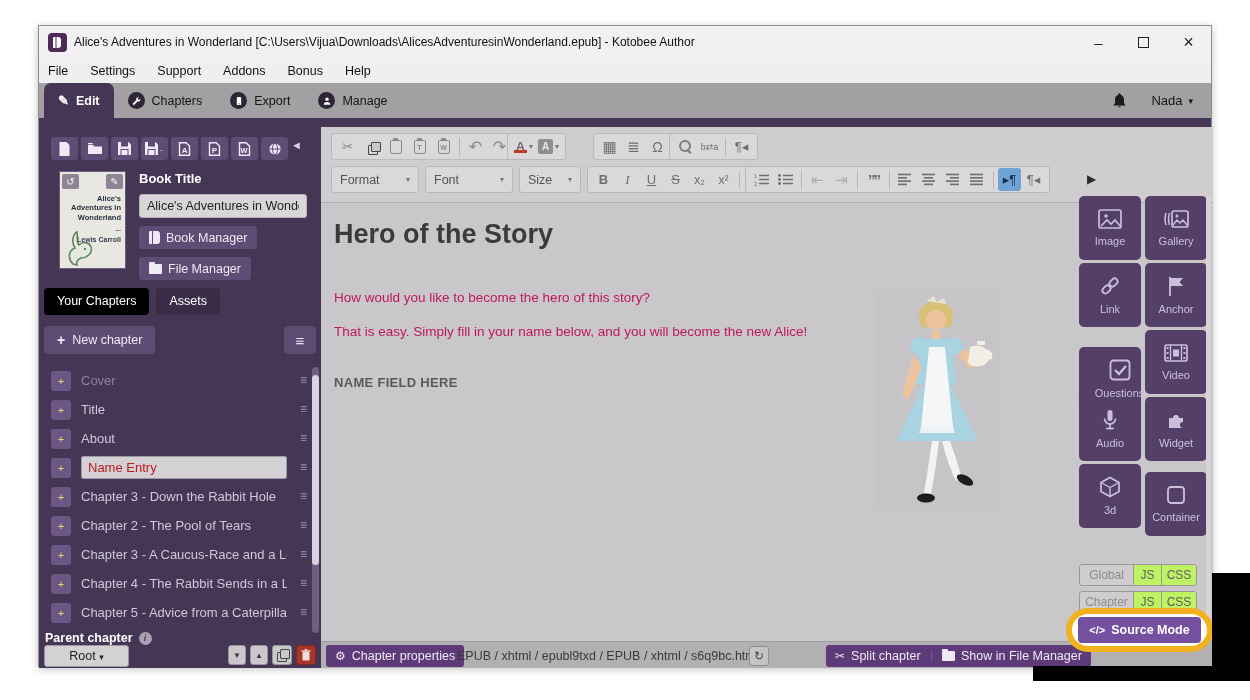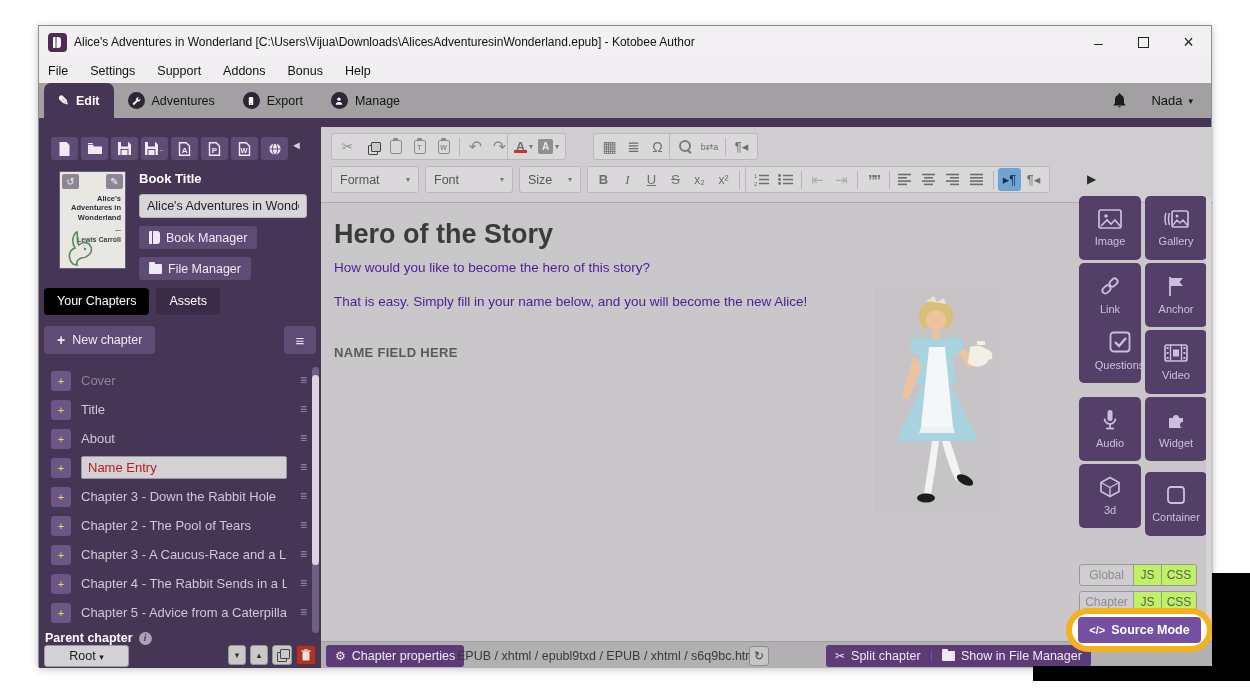--- a/index.html
+++ b/index.html
@@ -131,22 +131,22 @@
   .search-ic::after { content:""; position:absolute; left:9px; top:9px; width:5px; height:2px;
           background:#7c7c7c; transform:rotate(45deg); transform-origin:0 0; }
   .drop { justify-content:space-between; padding:0 8px; font-size:12.5px; color:#555; }
   .dim-ic { opacity:.55; }
   .dir-active { background:#6fa3d4; color:#13314f; border-radius:3px; }
   .small-tx { font-size:12px; }
   .more-arrow { position:absolute; left:766px; top:45px; color:#2b2b2b; font-size:12px; background:none; border:none; }
 
   
   .content { position:absolute; left:13px; top:92px; width:700px; }
-  .content h1 { font-size:27px; font-weight:bold; color:#3b3b3b; margin-bottom:10px; }
-  .content p { font-size:13.5px; color:#4c1d95; margin-bottom:19px; }
+  .content h1 { font-size:27px; font-weight:bold; color:#3b3b3b; margin-bottom:40px; }
+  .content p { font-size:13.5px; color:#be185d; margin-bottom:19px; }
   .name-field { font-size:13px; font-weight:bold; color:#5a5a5a; letter-spacing:.3px; margin-top:36px; }
   .alice { position:absolute; left:553px; top:162px; width:127px; height:222px; }
 
   
   .tile { position:absolute; width:62px; height:64px; background:#533f68; border-radius:5px;
           display:flex; flex-direction:column; align-items:center; justify-content:center; gap:6px; border:none; }
   .tile span { font-size:11px; color:#cdbfdc; }
   .rp-scroll { position:absolute; left:885px; top:69px; width:5px; height:437px; background:#d6d4d6; border-radius:3px; }
   .code-row { position:absolute; left:758px; width:118px; height:22px; background:#cfcdcf;
               border:1px solid #9a989a; border-radius:3px; display:flex; overflow:hidden; }
@@ -214,21 +214,21 @@
       <div class="tab active">
         <span class="tab-pencil">✎</span>
         <span>Edit</span>
       </div>
       <div class="tab">
         <span class="tab-circle">
           <svg class="sic" width="10" height="10" viewBox="0 0 16 16">
               <path fill="#fff" d="M12.9 2.1a3.6 3.6 0 0 0-4.6 4.5L2.4 12.5 4.6 14.7l5.9-5.9a3.6 3.6 0 0 0 4.4-4.6L12.7 6.4 10.6 4.3z"></path>
             </svg>
         </span>
-        <span>Adventures</span>
+        <span>Chapters</span>
       </div>
       <div class="tab">
         <span class="tab-circle">
           <svg class="sic" width="10" height="10" viewBox="0 0 16 16">
               <rect x="4.5" y="1.5" width="7" height="13" rx="1.5" fill="#fff"></rect>
               <circle cx="8" cy="12.4" r="1" fill="#2c2637"></circle>
             </svg>
         </span>
         <span>Export</span>
       </div>
@@ -645,21 +645,21 @@
           </svg>
         <span>Link</span>
       </button>
       <button class="tile" style="left:824px; top:136px;">
         <svg class="sic" width="20" height="22" viewBox="0 0 20 22">
             <line x1="4" y1="2" x2="4" y2="21" stroke="#cdbfdc" stroke-width="1.8"></line>
             <path d="M4 3 h13 l-3.5 4 3.5 4 H4 z" fill="#cdbfdc"></path>
           </svg>
         <span>Anchor</span>
       </button>
-      <button class="tile" style="left:758px; top:192px;padding-left:19px;">
+      <button class="tile" style="left:758px; top:220px;padding-left:19px;">
         <svg class="sic" width="22" height="22" viewBox="0 0 22 22">
             <rect x="1.5" y="1.5" width="19" height="19" rx="3" fill="none" stroke="#cdbfdc" stroke-width="1.8"></rect>
             <path d="M6 11 l4 4 7 -8" fill="none" stroke="#cdbfdc" stroke-width="2.4"></path>
           </svg>
         <span>Questions</span>
       </button>
       <button class="tile" style="left:824px; top:203px;">
         <svg class="sic" width="24" height="20" viewBox="0 0 24 20">
             <rect x="1" y="2" width="22" height="16" rx="2" fill="none" stroke="#cdbfdc" stroke-width="1.7"></rect>
             <line x1="6.5" y1="2" x2="6.5" y2="18" stroke="#cdbfdc" stroke-width="1.4"></line>

